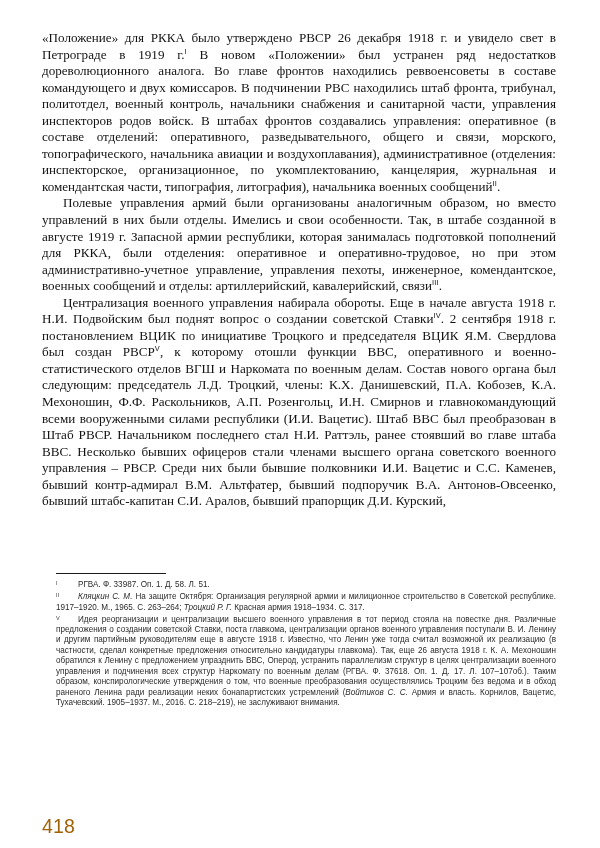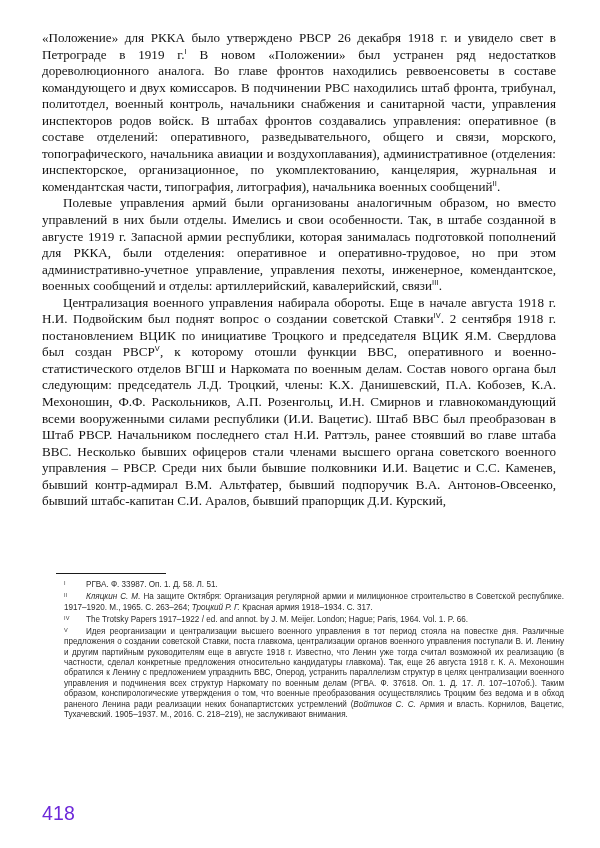--- a/index.html
+++ b/index.html
@@ -57,21 +57,21 @@
     left: 56px;
     top: 573px;
     width: 110px;
     height: 1px;
     background: #1a1a1a;
   }
 
   
   .footnotes {
     position: absolute;
-    left: 64px;
+    left: 56px;
     top: 580px;
     width: 500px;
     font-family: "Liberation Sans", "DejaVu Sans", sans-serif;
     color: #2b2b2b;
   }
   .fn-item {
     position: relative;
     padding-left: 0;
     margin: 0 0 1.6px 0;
     font-size: 8.15px;
@@ -98,25 +98,25 @@
   .footer {
     position: absolute;
     left: 0;
     top: 802px;
     width: 600px;
     height: 30px;
   }
   .page-number {
     position: absolute;
     left: 42px;
-    top: 0;
+    top: 13px;
     font-family: "Liberation Sans", "DejaVu Sans", sans-serif;
     font-size: 19.5px;
     line-height: 22px;
-    color: #6d28d9;
+    color: #a16207;
     letter-spacing: 0.2px;
   }
   .running-head {
     position: absolute;
     right: 44px;
     top: 7.5px;
     font-family: "Liberation Sans", "DejaVu Sans", sans-serif;
     font-size: 8.0px;
     line-height: 10px;
     color: #3d3d3d;
@@ -133,21 +133,20 @@
     <p class="para first">«Положение» для РККА было утверждено РВСР 26 декабря 1918 г. и увидело свет в Петрограде в 1919 г.<sup class="fn">I</sup> В новом «Положении» был устранен ряд недостатков дореволюционного аналога. Во главе фронтов находились реввоенсоветы в составе командующего и двух комиссаров. В подчинении РВС находились штаб фронта, трибунал, политотдел, военный контроль, начальники снабжения и санитарной части, управления инспекторов родов войск. В штабах фронтов создавались управления: оперативное (в составе отделений: оперативного, разведывательного, общего и связи, морского, топографического, начальника авиации и воздухоплавания), административное (отделения: инспекторское, организационное, по укомплектованию, канцелярия, журнальная и комендантская части, типография, литография), начальника военных сообщений<sup class="fn">II</sup>.</p>
     <p class="para">Полевые управления армий были организованы аналогичным образом, но вместо управлений в них были отделы. Имелись и свои особенности. Так, в штабе созданной в августе 1919 г. Запасной армии республики, которая занималась подготовкой пополнений для РККА, были отделения: оперативное и оперативно-трудовое, но при этом административно-учетное управление, управления пехоты, инженерное, комендантское, военных сообщений и отделы: артиллерийский, кавалерийский, связи<sup class="fn">III</sup>.</p>
     <p class="para">Централизация военного управления набирала обороты. Еще в начале августа 1918 г. Н.И. Подвойским был поднят вопрос о создании советской Ставки<sup class="fn">IV</sup>. 2 сентября 1918 г. постановлением ВЦИК по инициативе Троцкого и председателя ВЦИК Я.М. Свердлова был создан РВСР<sup class="fn">V</sup>, к которому отошли функции ВВС, оперативного и военно-статистического отделов ВГШ и Наркомата по военным делам. Состав нового органа был следующим: председатель Л.Д. Троцкий, члены: К.Х. Данишевский, П.А. Кобозев, К.А. Мехоношин, Ф.Ф. Раскольников, А.П. Розенгольц, И.Н. Смирнов и главнокомандующий всеми вооруженными силами республики (И.И. Вацетис). Штаб ВВС был преобразован в Штаб РВСР. Начальником последнего стал Н.И. Раттэль, ранее стоявший во главе штаба ВВС. Несколько бывших офицеров стали членами высшего органа советского военного управления – РВСР. Среди них были бывшие полковники И.И. Вацетис и С.С. Каменев, бывший контр-адмирал В.М. Альтфатер, бывший подпоручик В.А. Антонов-Овсеенко, бывший штабс-капитан С.И. Аралов, бывший прапорщик Д.И. Курский,</p>
   </div>
 
   <div class="fn-rule"></div>
 
   <div class="footnotes">
     <p class="fn-item"><span class="marker">I</span>РГВА. Ф. 33987. Оп. 1. Д. 58. Л. 51.</p>
     <p class="fn-item"><span class="marker">II</span><i>Кляцкин С. М.</i> На защите Октября: Организация регулярной армии и милиционное строительство в Советской республике. 1917–1920. М., 1965. С. 263–264; <i>Троцкий Р. Г.</i> Красная армия 1918–1934. С. 317.</p>
-    <p class="fn-item"><span class="marker">IV</span>The Trotsky Papers 1917–1922 / ed. and annot. by J. M. Meijer. London; Hague; Paris, 1964. Vol. 1. P. 66.</p>
     <p class="fn-item"><span class="marker">V</span>Идея реорганизации и централизации высшего военного управления в тот период стояла на повестке дня. Различные предложения о создании советской Ставки, поста главкома, централизации органов военного управления поступали В. И. Ленину и другим партийным руководителям еще в августе 1918 г. Известно, что Ленин уже тогда считал возможной их реализацию (в частности, сделал конкретные предложения относительно кандидатуры главкома). Так, еще 26 августа 1918 г. К. А. Мехоношин обратился к Ленину с предложением упразднить ВВС, Оперод, устранить параллелизм структур в целях централизации военного управления и подчинения всех структур Наркомату по военным делам (РГВА. Ф. 37618. Оп. 1. Д. 17. Л. 107–107об.). Таким образом, конспирологические утверждения о том, что военные преобразования осуществлялись Троцким без ведома и в обход раненого Ленина ради реализации неких бонапартистских устремлений (<i>Войтиков С. С.</i> Армия и власть. Корнилов, Вацетис, Тухачевский. 1905–1937. М., 2016. С. 218–219), не заслуживают внимания.</p>
   </div>
 
   <div class="footer">
     <div class="page-number">418</div>
   </div>
 
 </div>
 
 </body></html>

